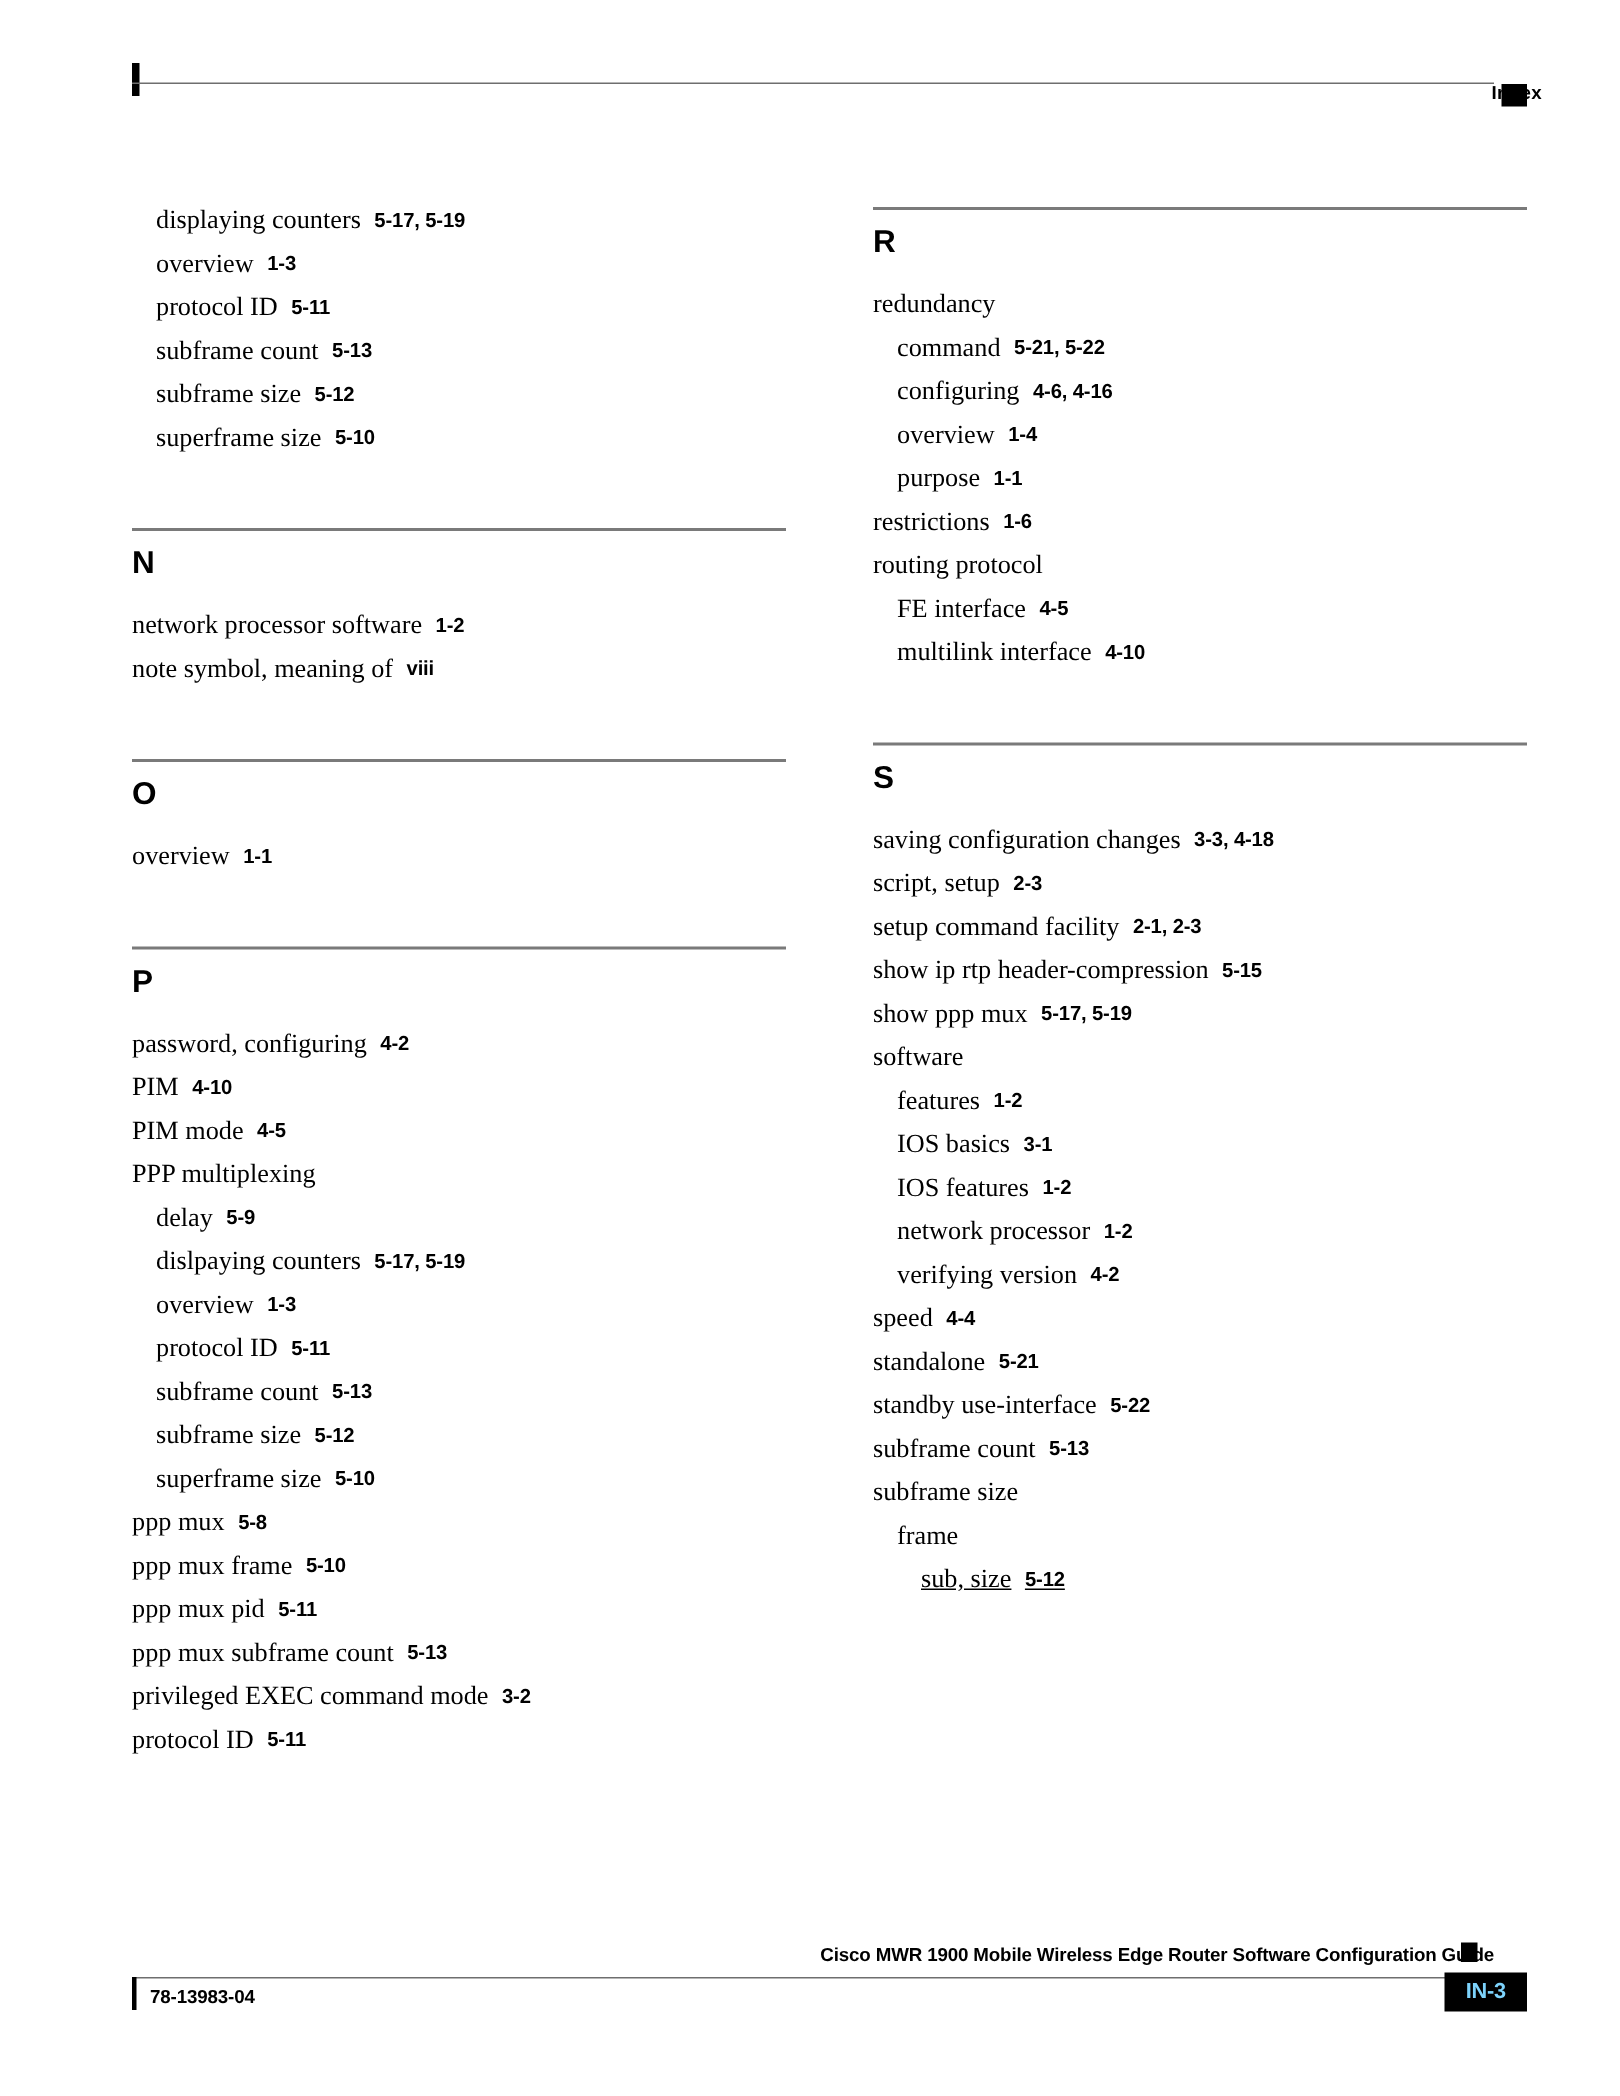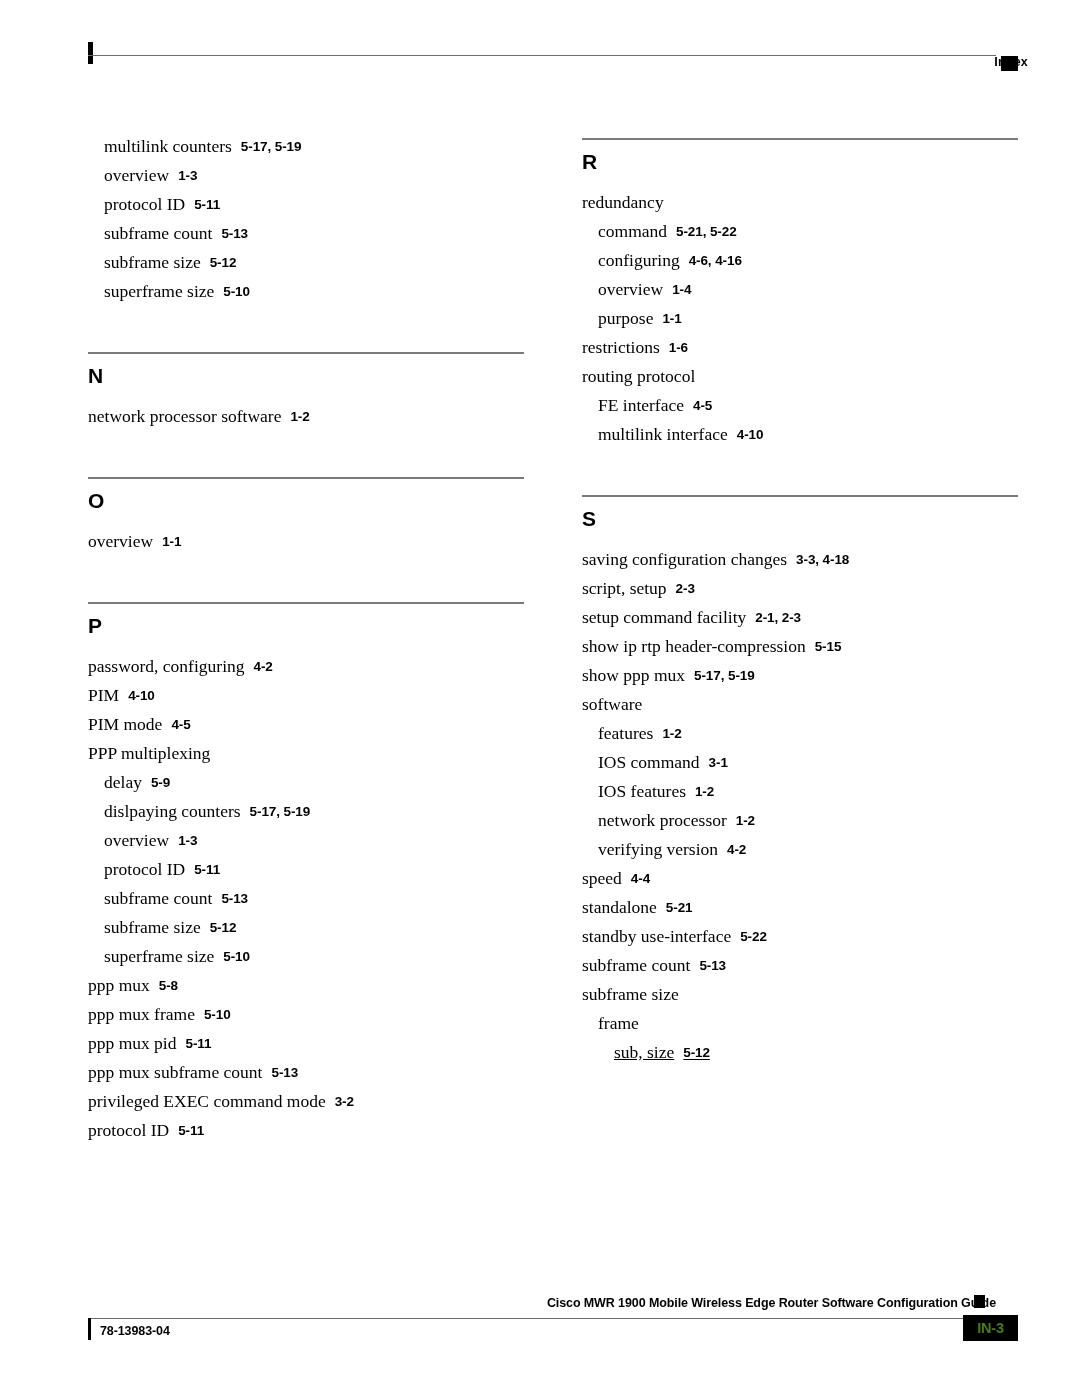--- a/index.html
+++ b/index.html
@@ -179,21 +179,21 @@
     line-height: 1;
     letter-spacing: -0.1px;
   }
   .footer-pagebox {
     position: absolute;
     left: 963px;
     top: 38px;
     width: 55px;
     height: 26px;
     background: #000000;
-    color: #4d7c0f;
+    color: #7dd3fc;
     font-family: "Liberation Sans", sans-serif;
     font-weight: bold;
     font-size: 14.5px;
     line-height: 26px;
     text-align: center;
     letter-spacing: -0.2px;
   }
 </style>
 </head>
 <body>
@@ -201,33 +201,34 @@
 <div class="page-header">
   <div class="header-tick"></div>
   <div class="header-rule"></div>
   <div class="header-label">Index</div>
   <div class="header-square"></div>
 </div>
 
 <div class="columns">
   <div class="column left" id="col-left">
       <div class="entries" style="padding-top: 0px;">
-        <div class="entry lvl-1"><span class="term">multilink counters</span><span class="pages">5-17, 5-19</span></div>
+        <div class="entry lvl-1"><span class="term">displaying counters</span><span class="pages">5-17, 5-19</span></div>
         <div class="entry lvl-1"><span class="term">overview</span><span class="pages">1-3</span></div>
         <div class="entry lvl-1"><span class="term">protocol ID</span><span class="pages">5-11</span></div>
         <div class="entry lvl-1"><span class="term">subframe count</span><span class="pages">5-13</span></div>
         <div class="entry lvl-1"><span class="term">subframe size</span><span class="pages">5-12</span></div>
         <div class="entry lvl-1"><span class="term">superframe size</span><span class="pages">5-10</span></div>
       </div>
       <div class="section-gap-before"></div>
       <div class="section">
         <div class="section-rule"></div>
         <div class="section-letter">N</div>
         <div class="entries">
           <div class="entry lvl-0"><span class="term">network processor software</span><span class="pages">1-2</span></div>
+          <div class="entry lvl-0"><span class="term">note symbol, meaning of</span><span class="pages">viii</span></div>
         </div>
       </div>
       <div class="section-gap-before"></div>
       <div class="section">
         <div class="section-rule"></div>
         <div class="section-letter">O</div>
         <div class="entries">
           <div class="entry lvl-0"><span class="term">overview</span><span class="pages">1-1</span></div>
         </div>
       </div>
@@ -277,21 +278,21 @@
         <div class="section-rule"></div>
         <div class="section-letter">S</div>
         <div class="entries">
           <div class="entry lvl-0"><span class="term">saving configuration changes</span><span class="pages">3-3, 4-18</span></div>
           <div class="entry lvl-0"><span class="term">script, setup</span><span class="pages">2-3</span></div>
           <div class="entry lvl-0"><span class="term">setup command facility</span><span class="pages">2-1, 2-3</span></div>
           <div class="entry lvl-0"><span class="term">show ip rtp header-compression</span><span class="pages">5-15</span></div>
           <div class="entry lvl-0"><span class="term">show ppp mux</span><span class="pages">5-17, 5-19</span></div>
           <div class="entry lvl-0"><span class="term">software</span></div>
           <div class="entry lvl-1"><span class="term">features</span><span class="pages">1-2</span></div>
-          <div class="entry lvl-1"><span class="term">IOS command</span><span class="pages">3-1</span></div>
+          <div class="entry lvl-1"><span class="term">IOS basics</span><span class="pages">3-1</span></div>
           <div class="entry lvl-1"><span class="term">IOS features</span><span class="pages">1-2</span></div>
           <div class="entry lvl-1"><span class="term">network processor</span><span class="pages">1-2</span></div>
           <div class="entry lvl-1"><span class="term">verifying version</span><span class="pages">4-2</span></div>
           <div class="entry lvl-0"><span class="term">speed</span><span class="pages">4-4</span></div>
           <div class="entry lvl-0"><span class="term">standalone</span><span class="pages">5-21</span></div>
           <div class="entry lvl-0"><span class="term">standby use-interface</span><span class="pages">5-22</span></div>
           <div class="entry lvl-0"><span class="term">subframe count</span><span class="pages">5-13</span></div>
           <div class="entry lvl-0"><span class="term">subframe size</span></div>
           <div class="entry lvl-1"><span class="term">frame</span></div>
           <div class="entry lvl-2"><span class="term">sub, size</span><span class="pages">5-12</span></div>

